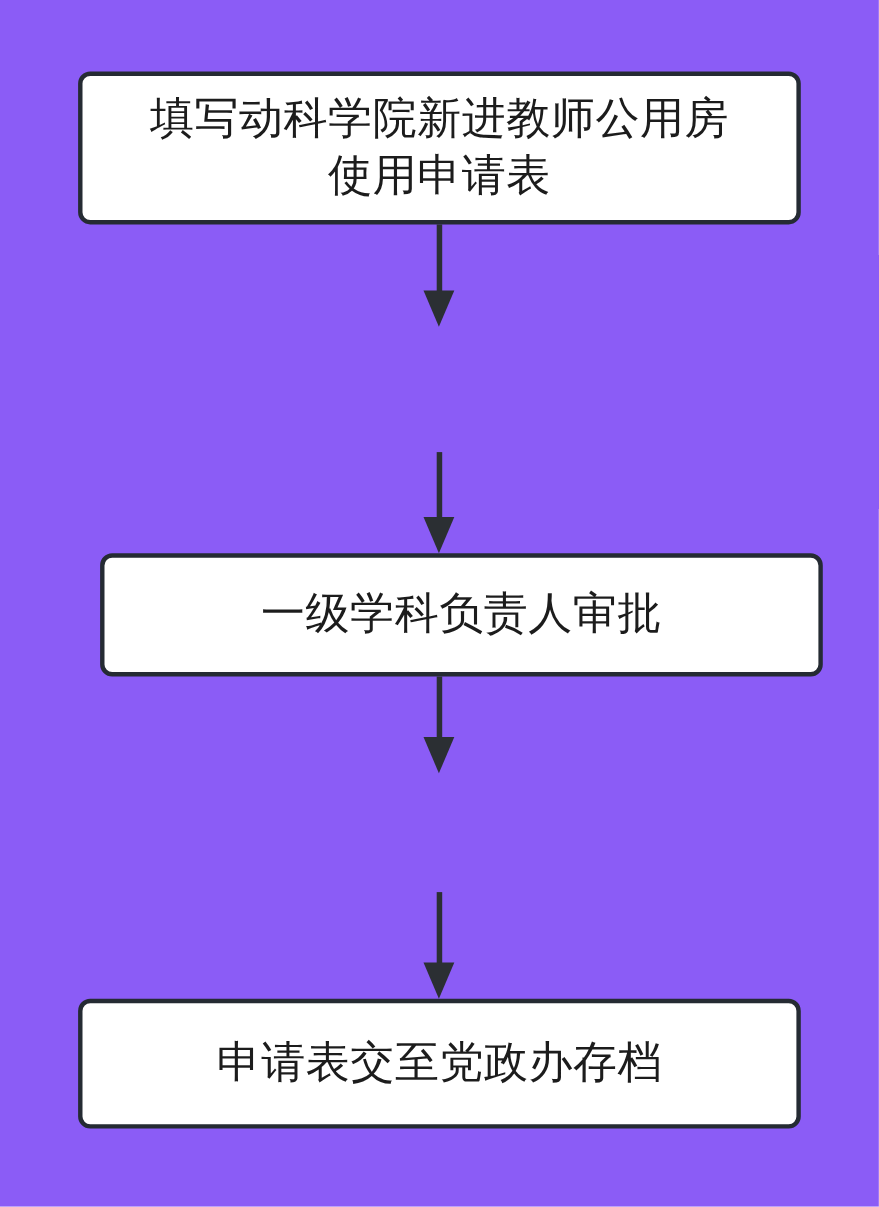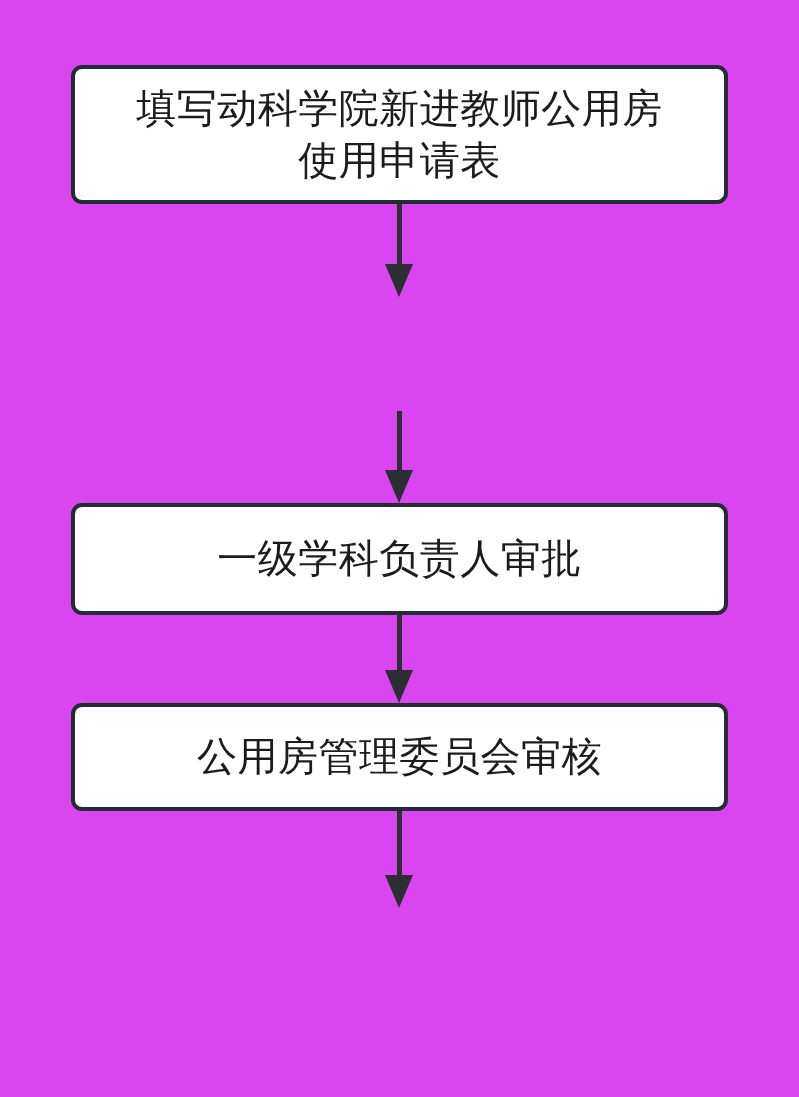--- a/index.html
+++ b/index.html
@@ -7,21 +7,21 @@
     padding: 0;
     background: #ffffff;
   }
   body {
     font-family: "DejaVu Serif", "Liberation Serif", serif;
   }
   #flow-canvas {
     position: relative;
     width: 799px;
     height: 1097px;
-    background: #d946ef;
+    background: #8b5cf6;
     overflow: hidden;
   }
   .node {
     position: absolute;
     left: 71px;
     width: 657px;
     box-sizing: border-box;
     background: #ffffff;
     border: 4px solid #252b33;
     border-radius: 11px;
@@ -34,21 +34,21 @@
     font-family: "DejaVu Serif", "Liberation Serif", serif;
     font-size: 40px;
     line-height: 1.28;
     color: #1c1c1c;
     letter-spacing: 0.5px;
     padding: 0 18px;
     white-space: pre-line;
   }
   .node-1 { top: 65px;  height: 139px; }
   .node-2 { top: 297px; height: 114px; }
-  .node-3 { top: 503px; height: 112px; }
+  .node-3 { top: 503px; height: 112px; margin-left: 20px; }
   .node-4 { top: 703px; height: 108px; }
   .node-5 { top: 908px; height: 118px; }
 
   .connector {
     position: absolute;
     left: 385px;
     width: 29px;
   }
   .connector .shaft {
     position: absolute;
@@ -106,23 +106,23 @@
 
   <div class="node node-3">
     <span class="node-label">一级学科负责人审批</span>
   </div>
 
   <div class="connector conn-3">
     <div class="shaft"></div>
     <div class="head"></div>
   </div>
 
-  <div class="node node-4">
-    <span class="node-label">公用房管理委员会审核</span>
-  </div>
 
   <div class="connector conn-4">
     <div class="shaft"></div>
     <div class="head"></div>
   </div>
 
+  <div class="node node-5">
+    <span class="node-label">申请表交至党政办存档</span>
+  </div>
 
 </div>
 
 </body></html>

